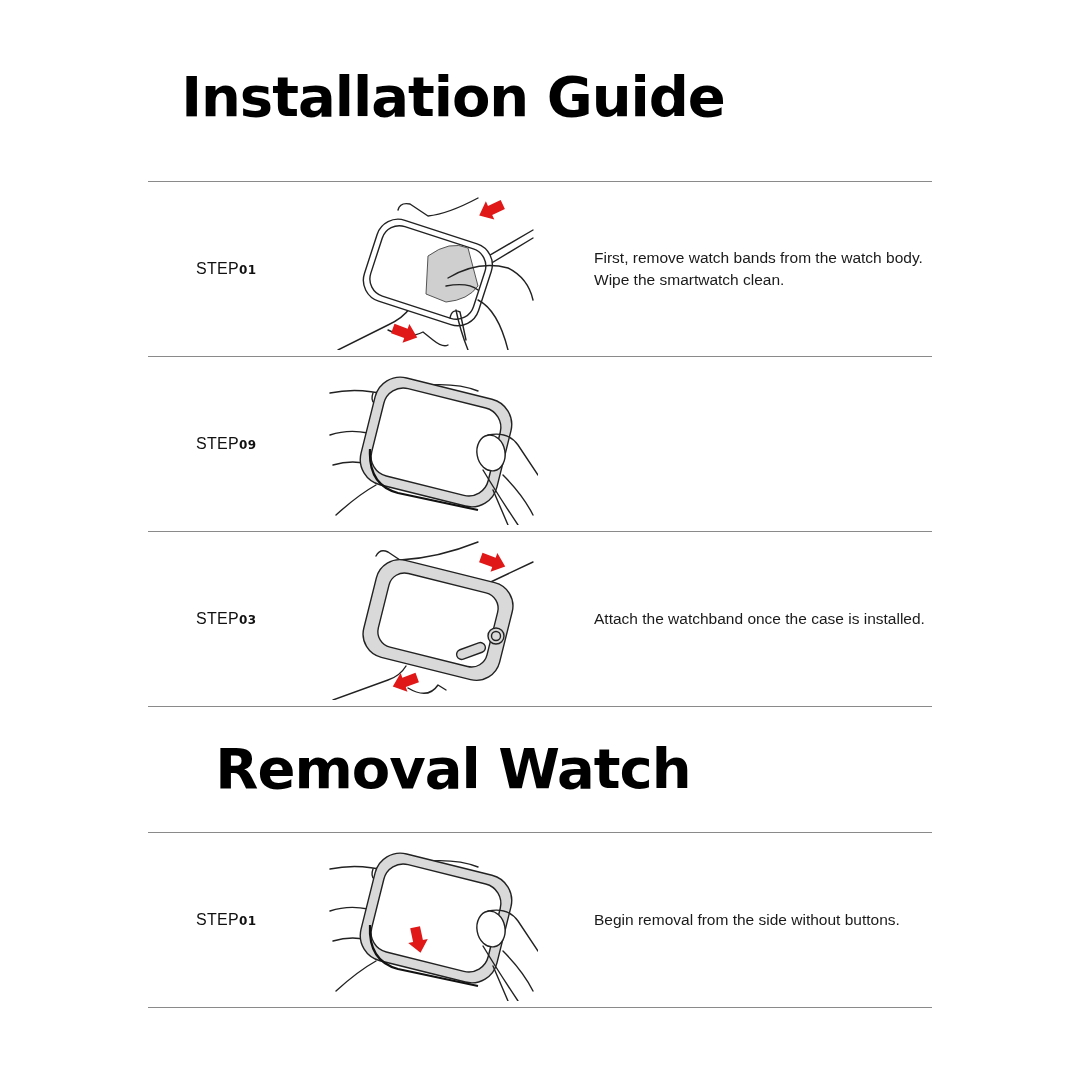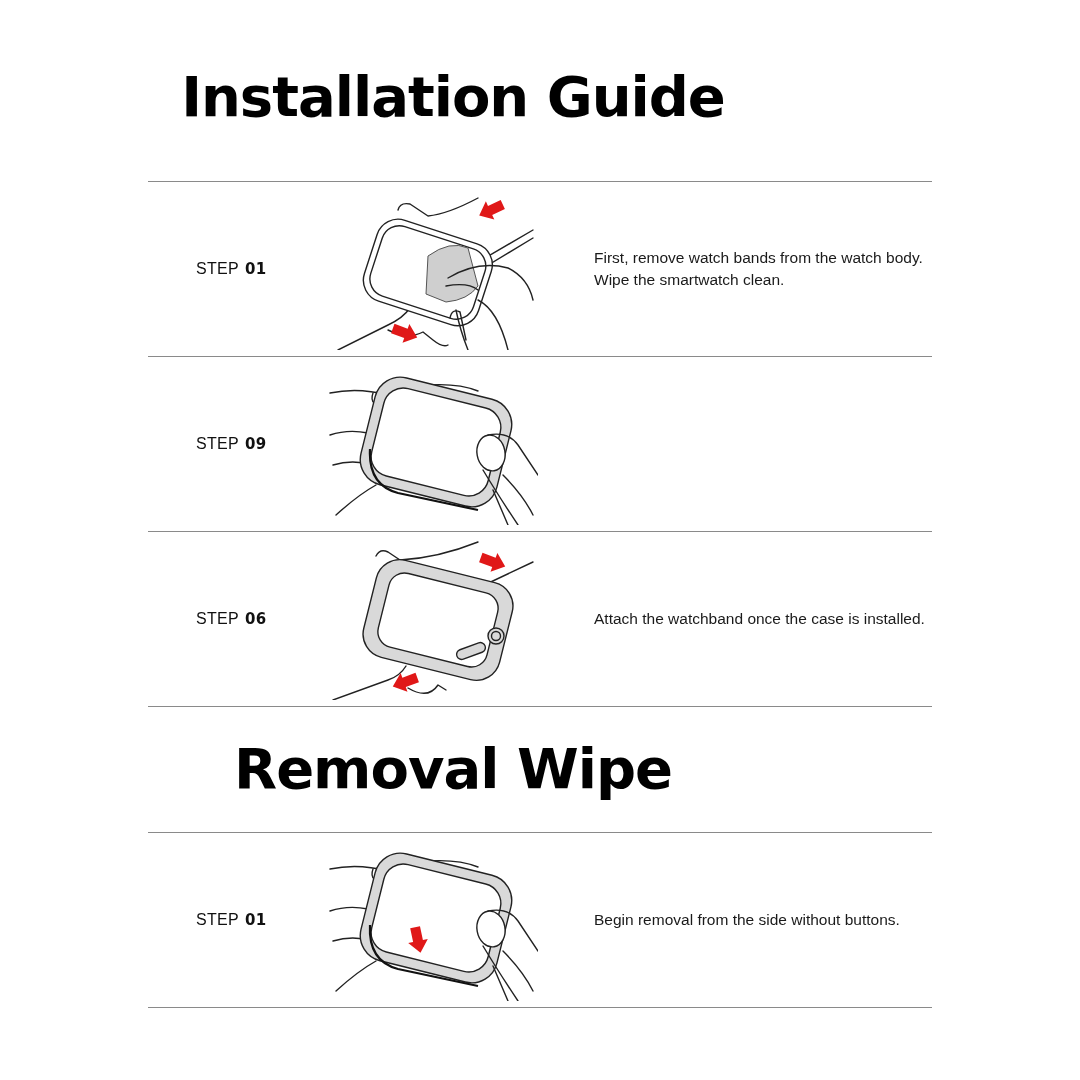--- a/index.html
+++ b/index.html
@@ -9,21 +9,21 @@
              font-family: "DejaVu Sans", sans-serif; font-weight: bold;
              font-size: 56px; letter-spacing: -1px; color: #000; margin: 0; }
     .title.install { top: 64px; }
     .title.removal { top: 736px; }
     .rule { position: absolute; left: 148px; width: 784px; height: 0;
             border-top: 1.5px solid #8a8a8a; }
     .step-row { position: absolute; left: 148px; width: 784px; height: 174px; }
     .step-label { position: absolute; left: 48px; top: 50%; transform: translateY(-50%);
                   font-size: 16px; letter-spacing: 0.3px; color: #111; white-space: nowrap; }
     .step-label .num { font-family: "DejaVu Sans", sans-serif; font-weight: bold;
-                       font-size: 15px; margin-left: 6px; }
+                       font-size: 12px; }
     .illus { position: absolute; left: 180px; top: 8px; width: 210px; height: 160px; }
     .desc { position: absolute; left: 446px; top: 50%; transform: translateY(-50%);
             width: 340px; font-size: 15.5px; line-height: 22px; color: #1a1a1a; margin: 0; }
     svg .ln { fill: none; stroke: #222; stroke-width: 1.4; stroke-linecap: round; stroke-linejoin: round; }
     svg .thick { fill: none; stroke: #111; stroke-width: 2.2; stroke-linejoin: round; }
     svg .case { fill: #d9d9d9; stroke: #222; stroke-width: 1.4; }
     svg .screen { fill: #fff; stroke: #222; stroke-width: 1.4; }
     svg .cloth { fill: #cfcfcf; stroke: #555; stroke-width: 1; }
     svg .arrow { fill: #e01818; }
   </style>
@@ -78,41 +78,41 @@
     <path class="ln" d="M155 105 Q170 130 190 160"></path>
     <path class="ln" d="M175 110 Q195 130 205 150"></path>
     <path class="ln" d="M165 125 L180 160"></path>
   </svg>
 </div>
 
 <div class="rule" style="top:531px"></div>
 
 <div class="step-row" style="top:532px">
   <div class="step-label">
-    <span>STEP</span><span class="num">06</span>
+    <span>STEP</span><span class="num">03</span>
   </div>
   <svg class="illus" viewBox="0 0 210 160">
     <path class="ln" d="M48 16 Q52 8 60 12 L72 20 Q110 18 150 2"></path>
     <path class="ln" d="M150 48 L205 22"></path>
     <path class="ln" d="M5 160 L60 140 Q72 136 78 126"></path>
     <path class="ln" d="M80 148 Q100 160 110 145 L118 150"></path>
     <rect class="case" x="40" y="30" width="140" height="100" rx="24" transform="rotate(14 110 80)"></rect>
     <rect class="screen" x="54" y="42" width="112" height="76" rx="16" transform="rotate(14 110 80)"></rect>
     <circle class="case" cx="168" cy="96" r="8"></circle>
     <circle class="ln" cx="168" cy="96" r="4.5"></circle>
     <rect class="case" x="128" y="106" width="30" height="10" rx="5" transform="rotate(-20 143 111)"></rect>
     <polygon class="arrow" points="178,22 166,12 166,17 152,17 152,27 166,27 166,32" transform="rotate(20 165 22)"></polygon>
     <polygon class="arrow" points="64,142 76,132 76,137 90,137 90,147 76,147 76,152" transform="rotate(-20 77 142)"></polygon>
   </svg>
   <p class="desc">Attach the watchband once the case is installed.</p>
 </div>
 
 <div class="rule" style="top:706px"></div>
 
-<h1 class="title removal">Removal Wipe</h1>
+<h1 class="title removal">Removal Watch</h1>
 
 <div class="rule" style="top:832px"></div>
 
 <div class="step-row" style="top:833px">
   <div class="step-label">
     <span>STEP</span><span class="num">01</span>
   </div>
   <svg class="illus" viewBox="0 0 210 160">
     <path class="ln" d="M2 28 Q30 22 60 30 Q80 24 100 20 Q130 18 150 26"></path>
     <path class="ln" d="M45 28 Q40 42 60 40 L80 38"></path>

